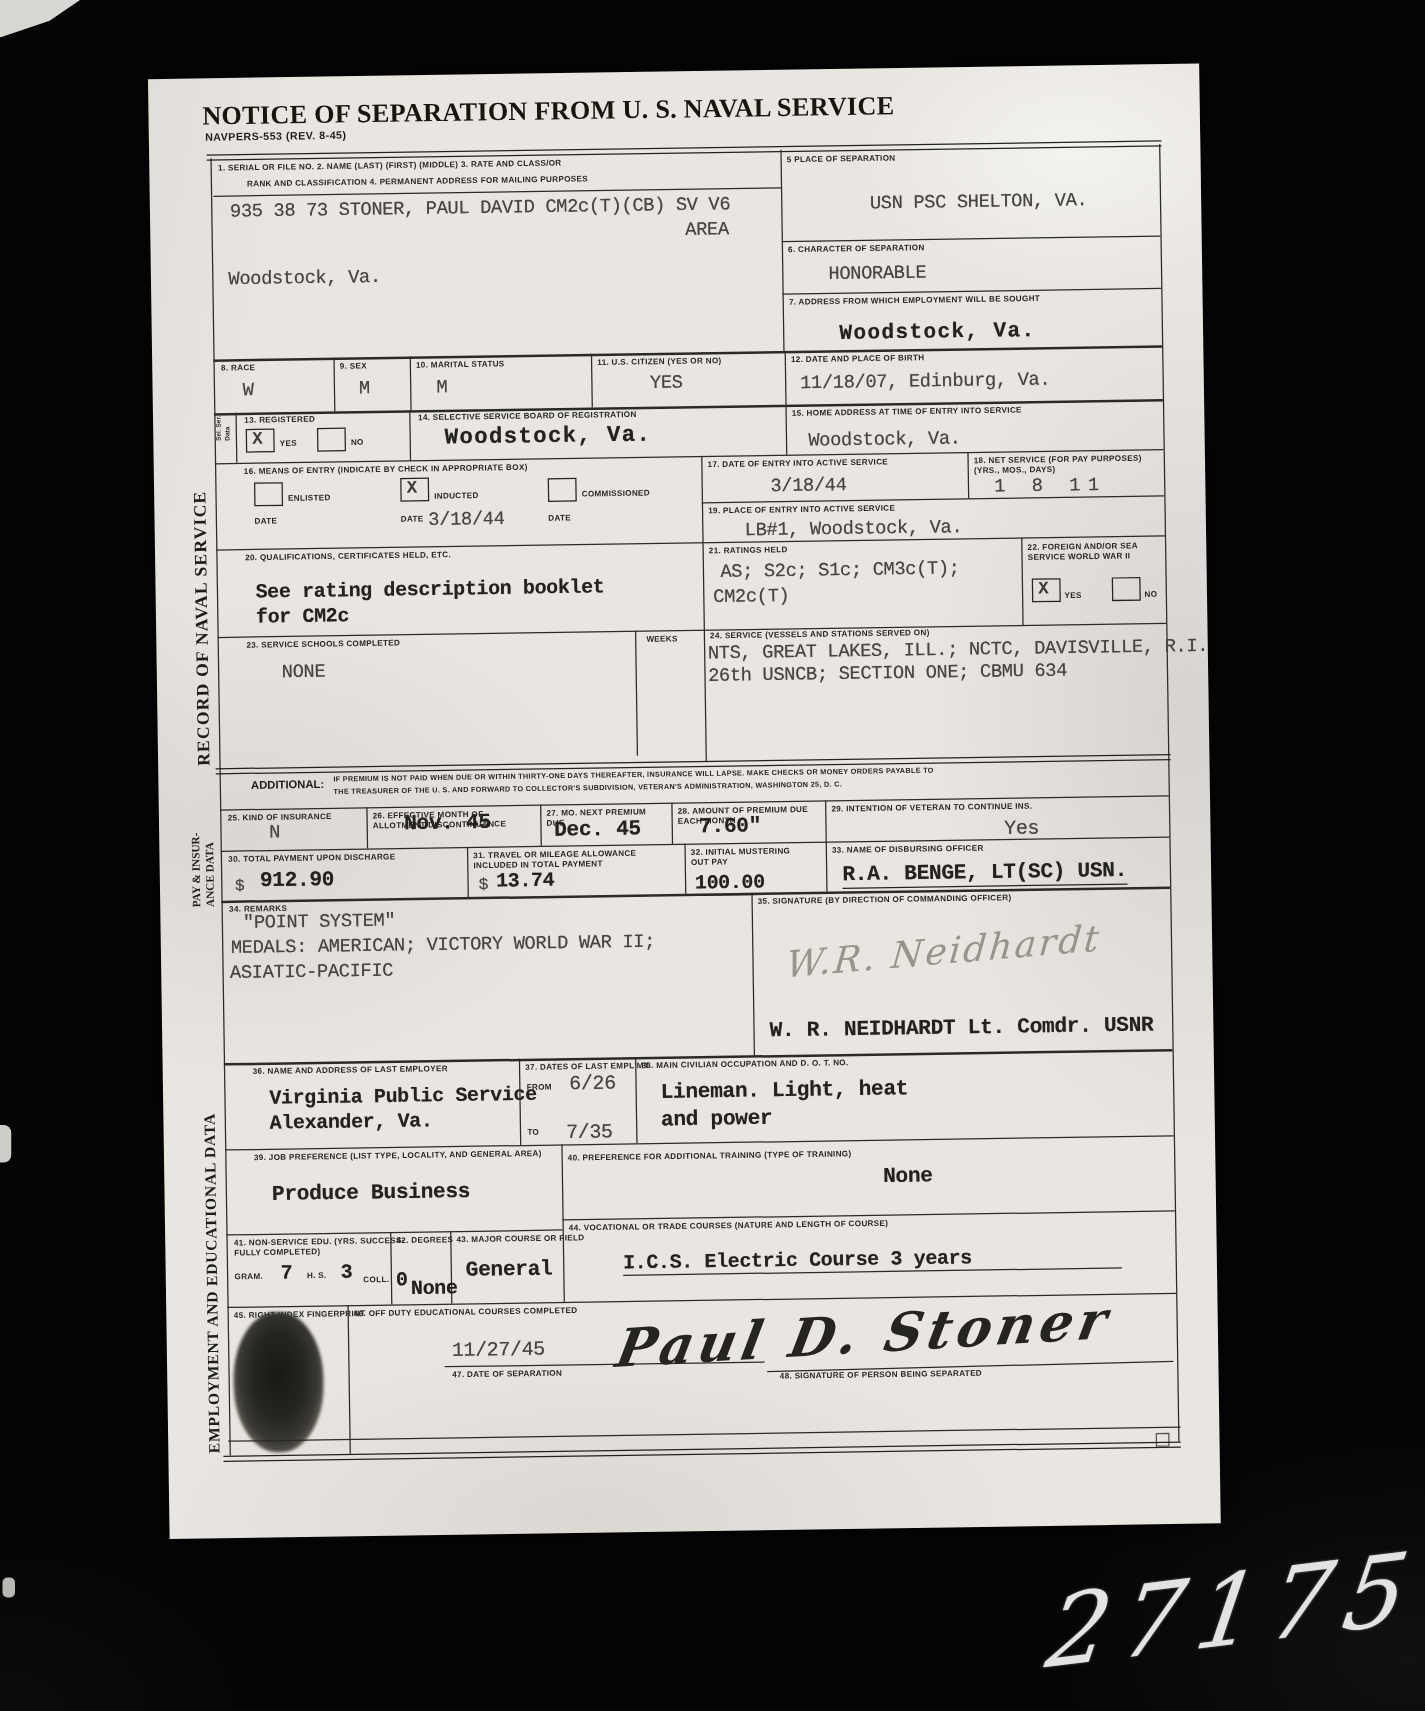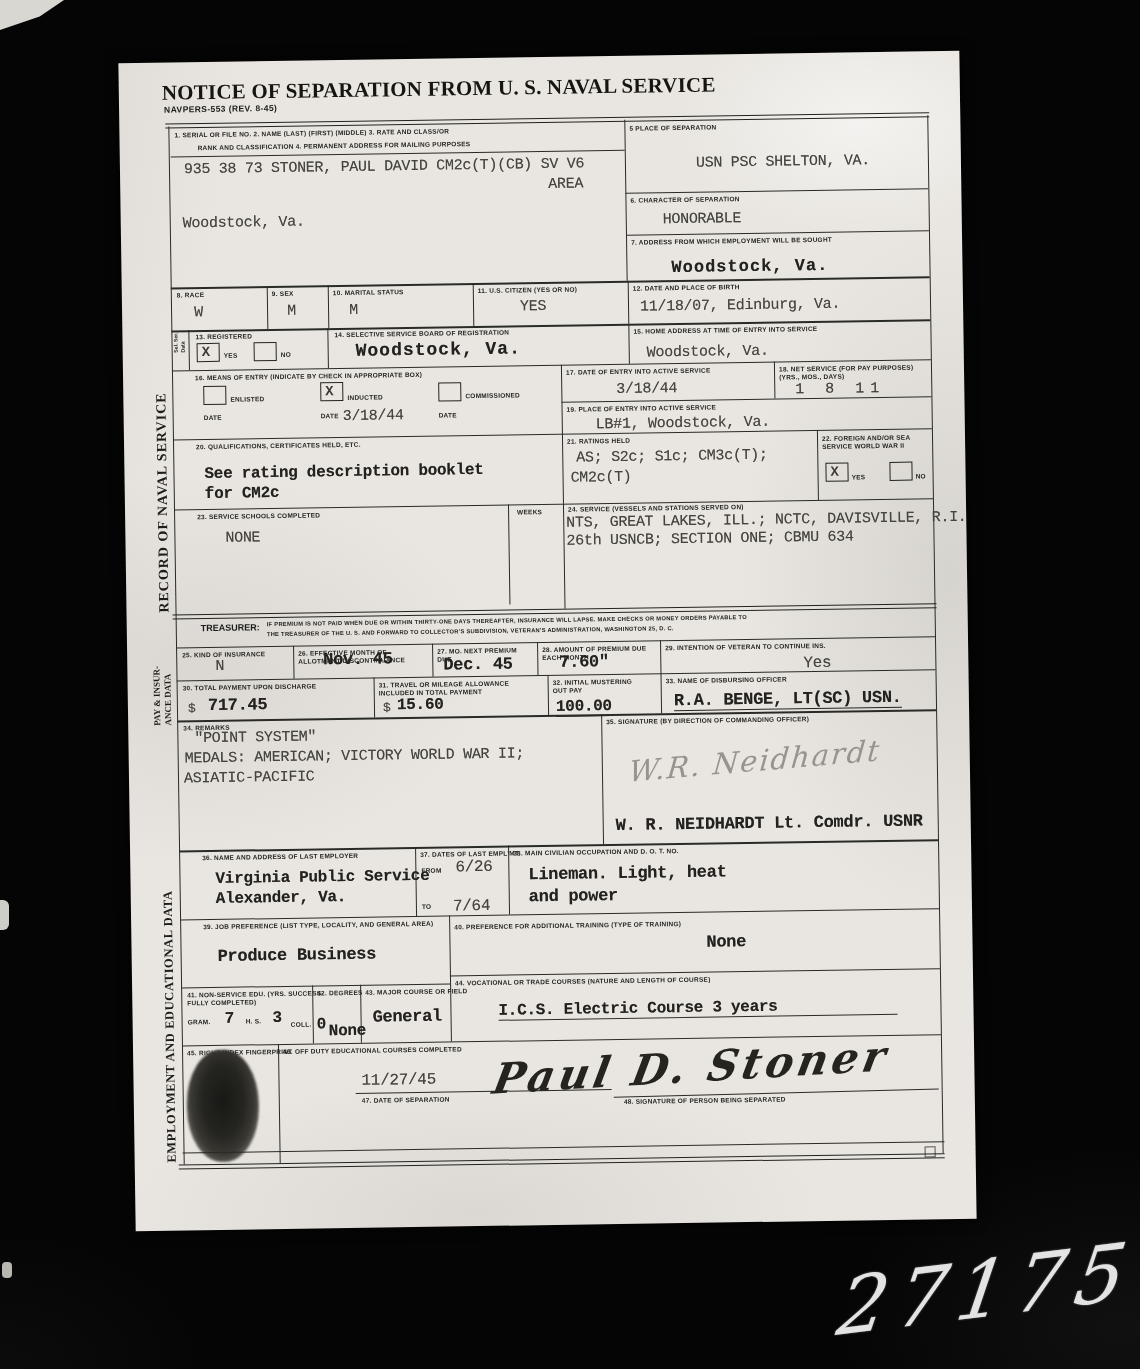--- a/index.html
+++ b/index.html
@@ -171,21 +171,21 @@
     <div class="lbl" style="left:443px;top:449px;">24.  SERVICE (VESSELS AND STATIONS SERVED ON)</div>
     <div class="typed" style="left:441px;top:458px;">NTS, GREAT LAKES, ILL.; NCTC, DAVISVILLE, R.I.</div>
     <div class="typed" style="left:441px;top:476px;">26th USNCB; SECTION ONE; CBMU 634</div>
     <div class="dbl" style="left:46px;top:552px;width:764px;"></div>
 
     <div class="abs" style="left:24px;top:558px;display:flex;gap:1px;height:105px;">
       <span class="vtext" style="font:bold 9px 'Liberation Serif',serif;color:#1d1d19;">PAY &amp; INSUR-</span>
       <span class="vtext" style="font:bold 9px 'Liberation Serif',serif;color:#1d1d19;">ANCE DATA</span>
     </div>
 
-    <div class="abs" style="left:74px;top:561px;font:bold 9px 'Liberation Sans',sans-serif;color:#1b1b17;">TREASURER:</div>
+    <div class="abs" style="left:74px;top:561px;font:bold 9px 'Liberation Sans',sans-serif;color:#1b1b17;">ADDITIONAL:</div>
     <div class="lbl lbl5" style="left:140px;top:560px;">IF PREMIUM IS NOT PAID WHEN DUE OR WITHIN THIRTY-ONE DAYS THEREAFTER, INSURANCE WILL LAPSE. MAKE CHECKS OR MONEY ORDERS PAYABLE TO</div>
     <div class="lbl lbl5" style="left:140px;top:570px;">THE TREASURER OF THE U. S. AND FORWARD TO COLLECTOR'S SUBDIVISION, VETERAN'S ADMINISTRATION, WASHINGTON 25, D. C.</div>
     <div class="hl" style="left:49px;top:585px;width:759px;"></div>
 
     <div class="vl" style="left:166px;top:585px;height:33px;"></div>
     <div class="vl" style="left:305px;top:585px;height:33px;"></div>
     <div class="vl" style="left:410px;top:585px;height:33px;"></div>
     <div class="vl" style="left:533px;top:585px;height:33px;"></div>
     <div class="lbl" style="left:55px;top:589px;">25.  KIND OF INSURANCE</div>
     <div class="typed" style="left:88px;top:596px;">N</div>
@@ -200,25 +200,25 @@
     <div class="typed tb t17" style="left:432px;top:596px;">7.60"</div>
     <div class="lbl" style="left:538px;top:589px;">29.  INTENTION OF VETERAN TO CONTINUE INS.</div>
     <div class="typed t16" style="left:676px;top:601px;">Yes</div>
     <div class="hl" style="left:49px;top:618px;width:759px;"></div>
 
     <div class="vl" style="left:246px;top:618px;height:40px;"></div>
     <div class="vl" style="left:420px;top:618px;height:40px;"></div>
     <div class="vl" style="left:533px;top:618px;height:40px;"></div>
     <div class="lbl" style="left:55px;top:622px;">30.  TOTAL PAYMENT UPON DISCHARGE</div>
     <div class="typed t13" style="left:60px;top:639px;">$</div>
-    <div class="typed tb t17" style="left:80px;top:634px;">717.45</div>
+    <div class="typed tb t17" style="left:80px;top:634px;">912.90</div>
     <div class="lbl" style="left:251px;top:622px;">31.  TRAVEL OR MILEAGE ALLOWANCE</div>
     <div class="lbl" style="left:251px;top:630px;">INCLUDED IN TOTAL PAYMENT</div>
     <div class="typed t13" style="left:255px;top:641px;">$</div>
-    <div class="typed tb t16" style="left:269px;top:637px;">15.60</div>
+    <div class="typed tb t16" style="left:269px;top:637px;">13.74</div>
     <div class="lbl" style="left:425px;top:622px;">32.  INITIAL MUSTERING</div>
     <div class="lbl" style="left:425px;top:630px;">OUT PAY</div>
     <div class="typed tb t16" style="left:428px;top:641px;border-bottom:1.4px solid #2a2a26;">100.00</div>
     <div class="lbl" style="left:538px;top:622px;">33.  NAME OF DISBURSING OFFICER</div>
     <div class="typed tb t17" style="left:546px;top:636px;border-bottom:1.6px solid #23231f;">R.A. BENGE, LT(SC) USN.</div>
     <div class="hl hlb" style="left:49px;top:658px;width:759px;"></div>
 
     <div class="vl" style="left:473px;top:658px;height:130px;"></div>
     <div class="lbl" style="left:55px;top:662px;">34.  REMARKS</div>
     <div class="typed" style="left:66px;top:668px;">"POINT SYSTEM"</div>
@@ -233,21 +233,21 @@
 
     <div class="vl" style="left:285px;top:788px;height:69px;"></div>
     <div class="vl" style="left:378px;top:788px;height:69px;"></div>
     <div class="lbl" style="left:72px;top:792px;">36.  NAME AND ADDRESS OF LAST EMPLOYER</div>
     <div class="typed tb t16" style="left:85px;top:808px;">Virginia Public Service</div>
     <div class="typed tb t16" style="left:85px;top:828px;">Alexander, Va.</div>
     <div class="lbl" style="left:290px;top:792px;">37.  DATES OF LAST EMPL'MT.</div>
     <div class="lbl" style="left:291px;top:808px;">FROM</div>
     <div class="typed t16" style="left:325px;top:800px;">6/26</div>
     <div class="lbl" style="left:291px;top:844px;">TO</div>
-    <div class="typed t16" style="left:322px;top:839px;">7/64</div>
+    <div class="typed t16" style="left:322px;top:839px;">7/35</div>
     <div class="lbl" style="left:383px;top:792px;">38.  MAIN CIVILIAN OCCUPATION AND D. O. T. NO.</div>
     <div class="typed tb t17" style="left:398px;top:808px;">Lineman.  Light, heat</div>
     <div class="typed tb t17" style="left:398px;top:830px;">and power</div>
     <div class="hl" style="left:49px;top:857px;width:759px;"></div>
 
     <div class="vl" style="left:318px;top:857px;height:126px;"></div>
     <div class="lbl" style="left:72px;top:861px;">39.  JOB PREFERENCE (LIST TYPE, LOCALITY, AND GENERAL AREA)</div>
     <div class="typed tb t17" style="left:86px;top:885px;">Produce Business</div>
     <div class="lbl" style="left:323px;top:865px;">40.  PREFERENCE FOR ADDITIONAL TRAINING (TYPE OF TRAINING)</div>
     <div class="typed tb t17" style="left:575px;top:878px;">None</div>

